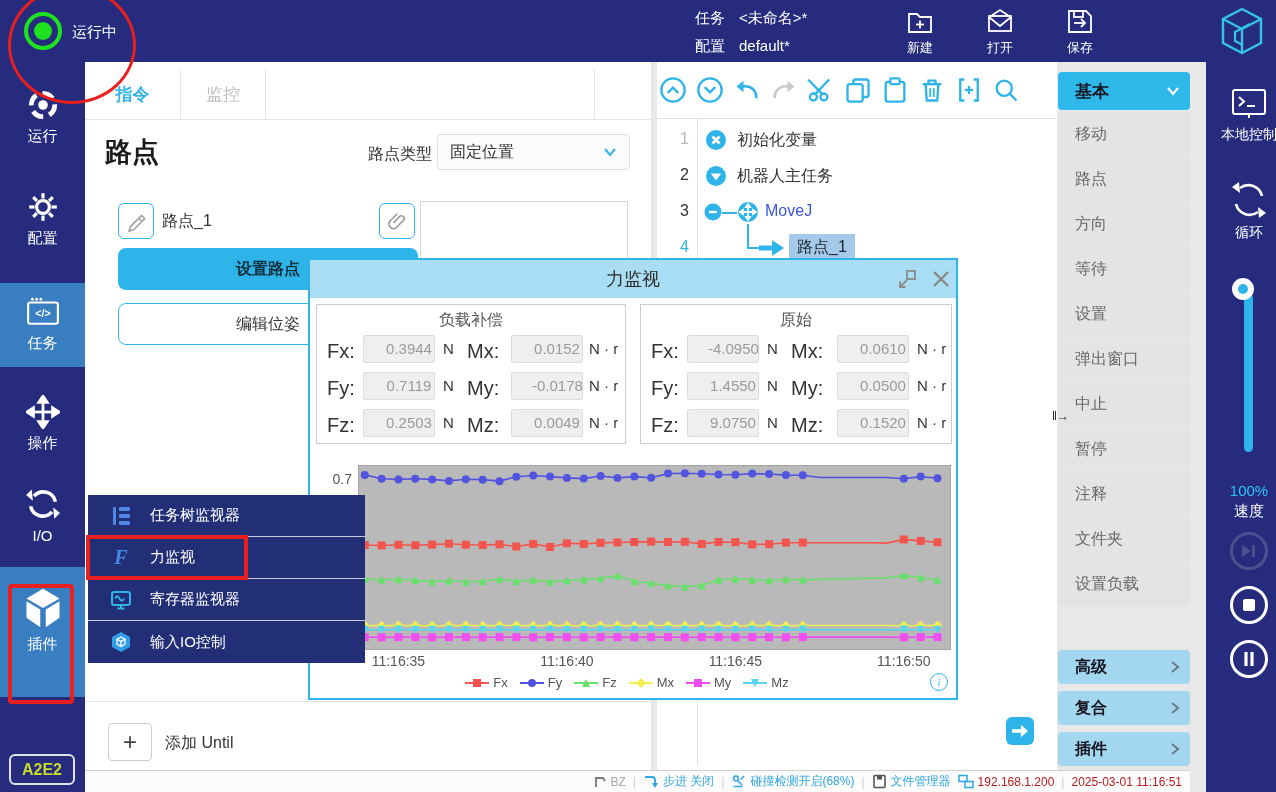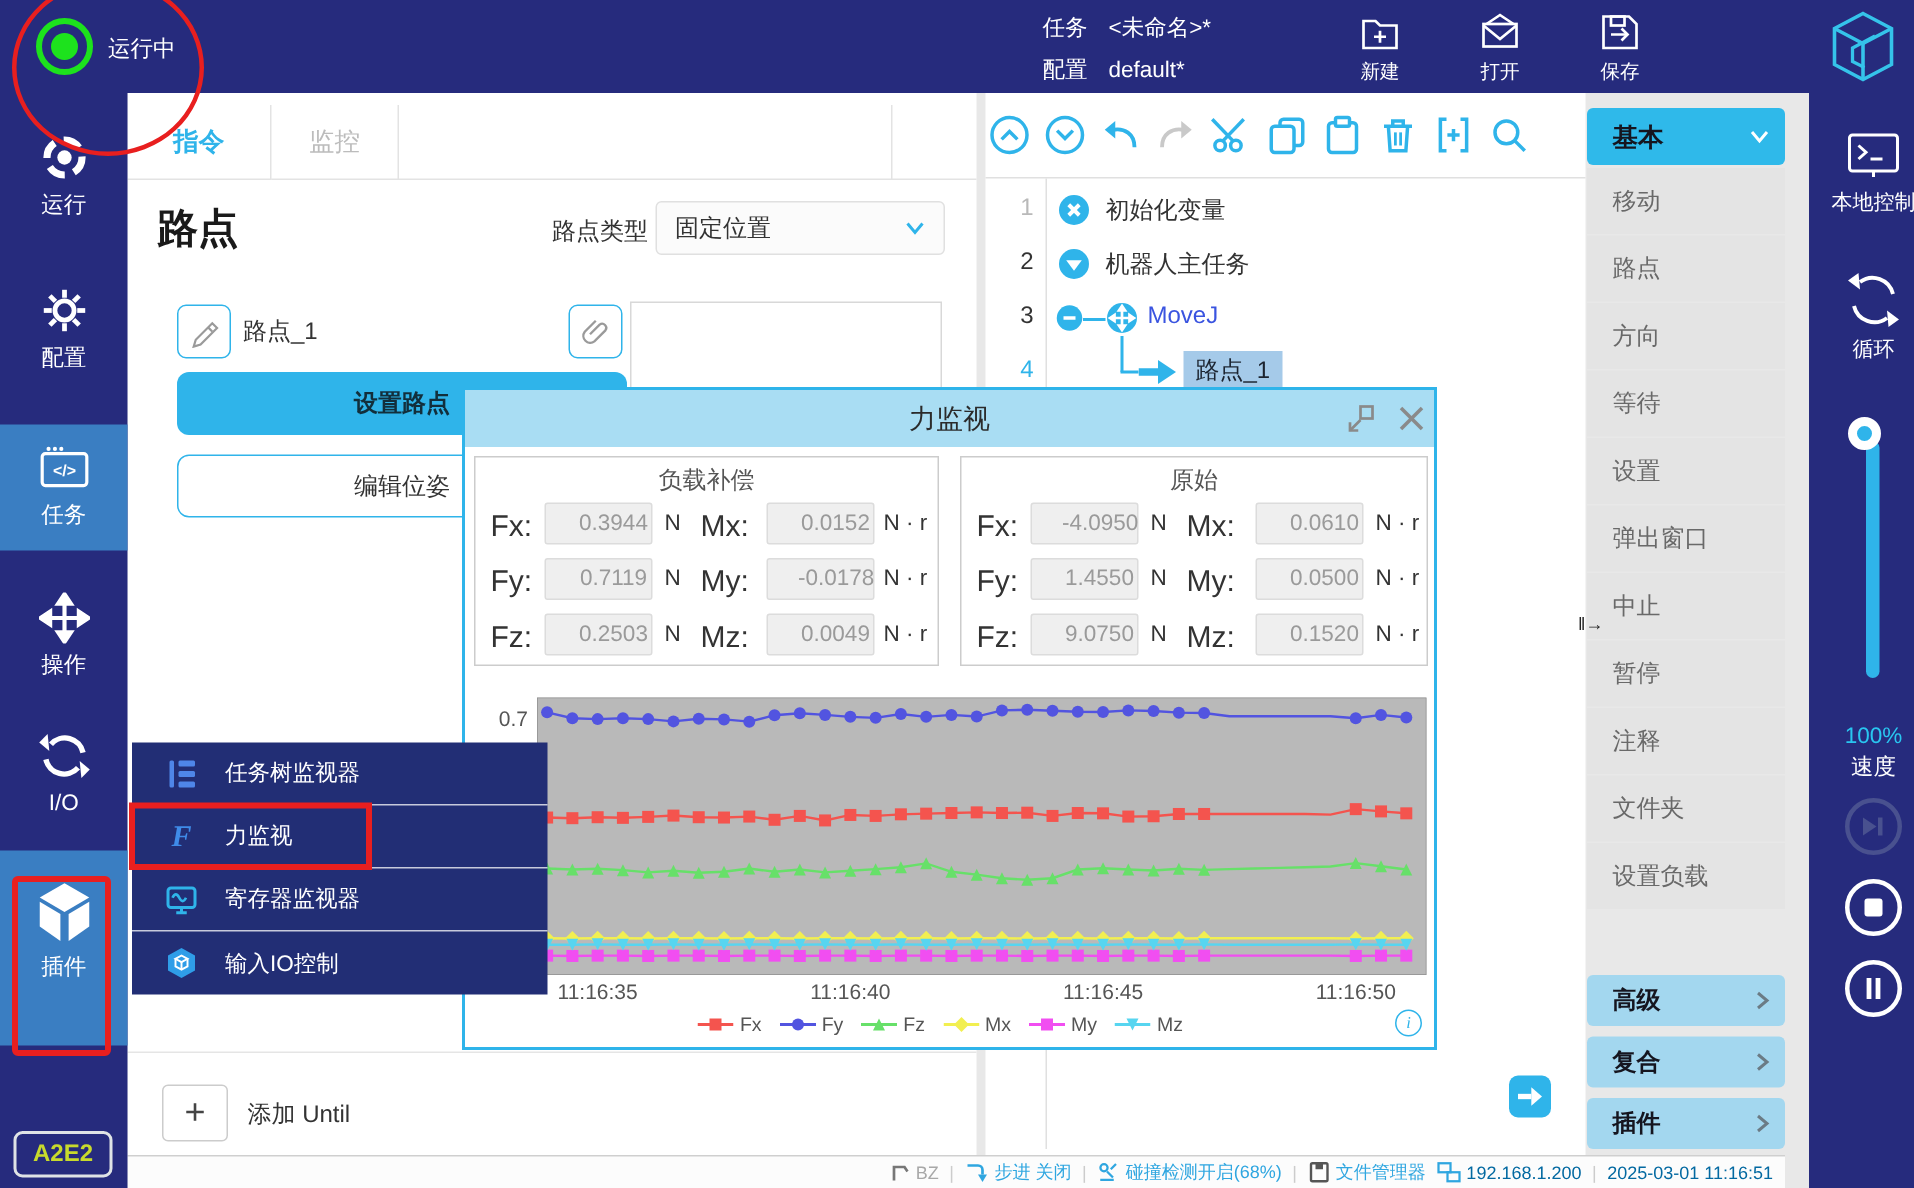--- a/index.html
+++ b/index.html
@@ -94,21 +94,21 @@
 #speed-slider-handle { position:absolute; left:26px; top:216px; width:22px; height:22px; background:#2fb4ea; border:6px solid #fff; border-radius:50%; cursor:pointer; }
 #speed-percent { position:absolute; left:0; top:420px; width:86px; text-align:center; color:#29c6f0; font-size:15px; }
 #speed-label { position:absolute; left:0; top:440px; width:86px; text-align:center; color:#fff; font-size:15px; }
 .rc-btn { position:absolute; left:24px; width:38px; height:38px; border-radius:50%; display:flex; align-items:center; justify-content:center; cursor:pointer; }
 
 
 #status-bar { left:85px; top:770px; width:1105px; height:22px; background:#fcfcfc; border-top:1px solid #cfcfcf; display:flex; align-items:center; justify-content:flex-end; gap:7px; padding-right:8px; font-size:12px; z-index:2; }
 .sb-sep { color:#ccc; }
 .sb-blue { color:#2fa6e0; }
 .sb-gray { color:#a8a8a8; }
-.sb-dim { color:#0369a1; }
+.sb-dim { color:#b91c1c; }
 .sb-item { display:flex; align-items:center; gap:4px; }
 
 
 .annotation { position:absolute; border:3.5px solid #e81f1f; z-index:10; pointer-events:none; }
 #anno-ellipse { left:8px; top:-14px; width:128px; height:118px; border-radius:50%; }
 #anno-plugin { left:8px; top:584px; width:66px; height:120px; border-radius:4px; border-width:4px; }
 #anno-force { left:86px; top:535px; width:162px; height:45px; border-width:4px; }
 </style>
 </head>
 <body>

